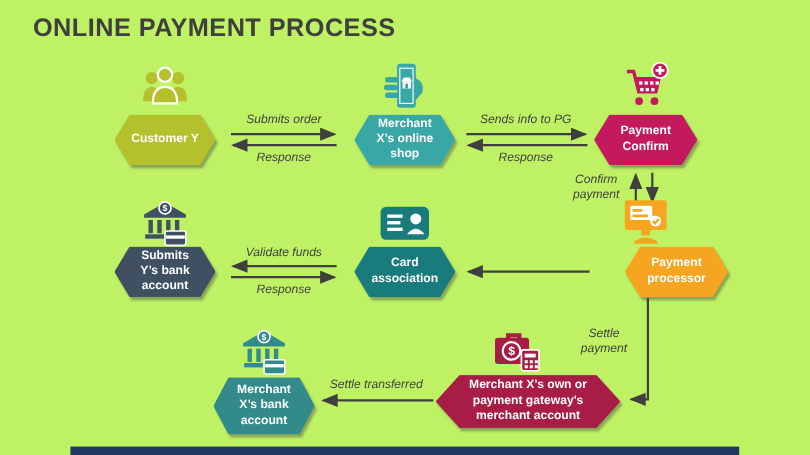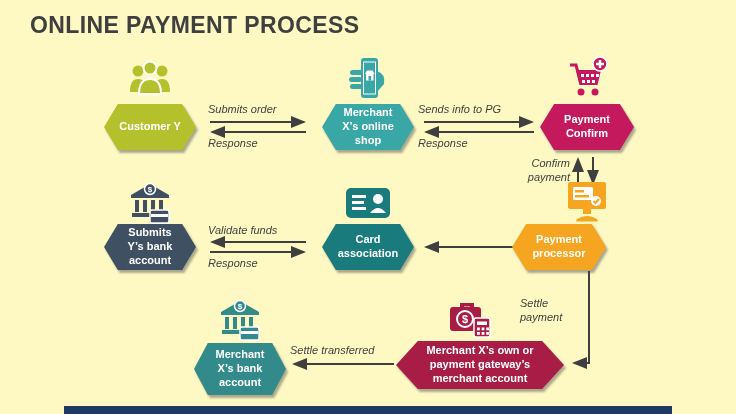--- a/index.html
+++ b/index.html
@@ -1,39 +1,39 @@
 <!DOCTYPE html>
 <html><head>
 <meta charset="utf-8">
 <style>
   html,body{margin:0;padding:0;background:#fff;}
   #stage{
-    position:relative;width:736px;height:414px;background:#fef9c3;
+    position:relative;width:736px;height:414px;background:#bef264;
     font-family:"Liberation Sans",sans-serif;overflow:hidden;
   }
   .title{
     position:absolute;left:30px;top:12px;font-size:23px;font-weight:bold;
     color:#3f3f3f;letter-spacing:.4px;white-space:nowrap;
   }
   .node{position:absolute;}
   .hexwrap{position:absolute;filter:drop-shadow(2px 3px 1px rgba(70,70,70,.45));}
   .hex{
     width:100%;height:100%;
     clip-path:polygon(0% 50%,15% 0%,85% 0%,100% 50%,85% 100%,15% 100%);
     background:var(--c);color:#fff;font-weight:bold;font-size:11px;line-height:1.25;
     display:flex;align-items:center;justify-content:center;text-align:center;
     padding:0 15px;box-sizing:border-box;
   }
   .hex-wide .hex{clip-path:polygon(0% 50%,13% 0%,87% 0%,100% 50%,87% 100%,13% 100%);}
   .icon{position:absolute;color:var(--c);}
   .edge-label{
     position:absolute;font-size:11px;font-style:italic;color:#3f3f3f;
-    line-height:1.25;
-  }
-  .edge-label.right{text-align:right;}
+    text-align:center;line-height:1.25;
+  }
+  .edge-label.right{text-align:center;}
   #arrows{position:absolute;left:0;top:0;}
   .footer-bar{position:absolute;left:64px;top:406px;width:608px;height:8px;}
 </style>
 </head>
 <body>
 
 <div id="stage">
 
   <div class="title">ONLINE PAYMENT PROCESS</div>
 
@@ -162,21 +162,21 @@
         <rect x="5" y="2" width="38" height="27" rx="2"></rect>
         <rect x="10" y="7" width="20" height="13" rx="1.5" fill="#fff"></rect>
         <rect x="12" y="10" width="9" height="2.5"></rect>
         <rect x="12" y="15" width="14" height="2.5"></rect>
         <circle cx="33" cy="21" r="5" fill="#fff"></circle>
         <path d="M30.5 21 l2 2 l3.5-4" stroke="currentColor" stroke-width="2" fill="none"></path>
         <rect x="20" y="29" width="8" height="5"></rect>
         <path d="M14 39 q10-6 20 0 l1 2.5 h-22 z"></path>
       </g>
     </svg>
-    <div class="hexwrap" style="left:512px;top:224px;width:94px;height:46px">
+    <div class="hexwrap" style="left:568px;top:224px;width:94px;height:46px">
       <div class="hex">Payment processor</div>
     </div>
   </div>
 
   <div class="node" style="--c: #a81d46;">
     <svg class="icon" style="left:446px;top:296px" width="48" height="44" viewBox="0 0 48 44">
       <g fill="currentColor">
         <path d="M14 7 h14 v6 h-4 v-2.5 h-6 v2.5 h-4 z"></path>
         <rect x="4" y="11" width="31" height="24" rx="3"></rect>
         <circle cx="19" cy="23" r="8" fill="none" stroke="#fff" stroke-width="2"></circle>

